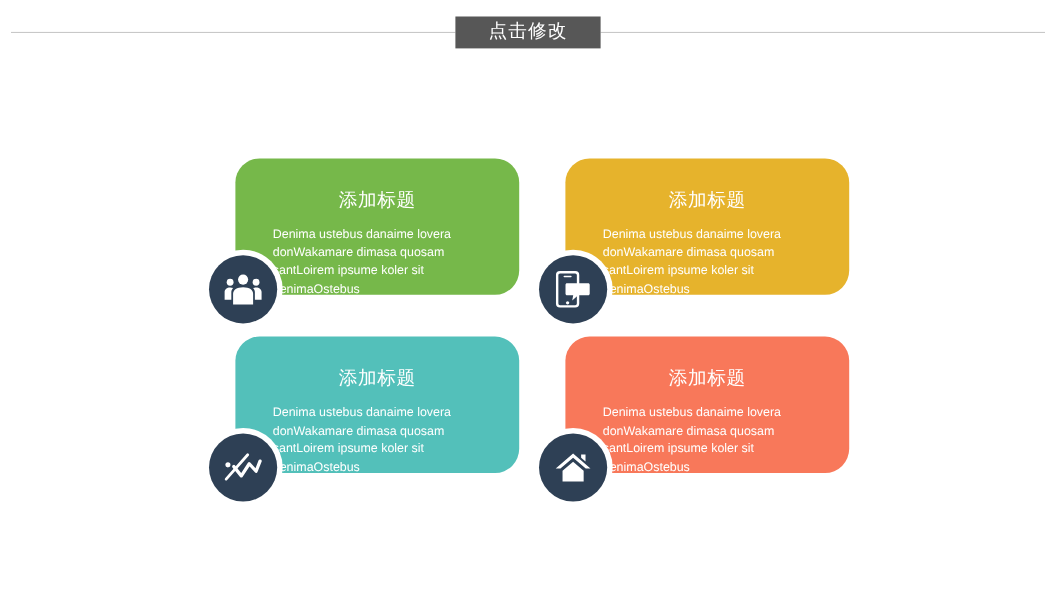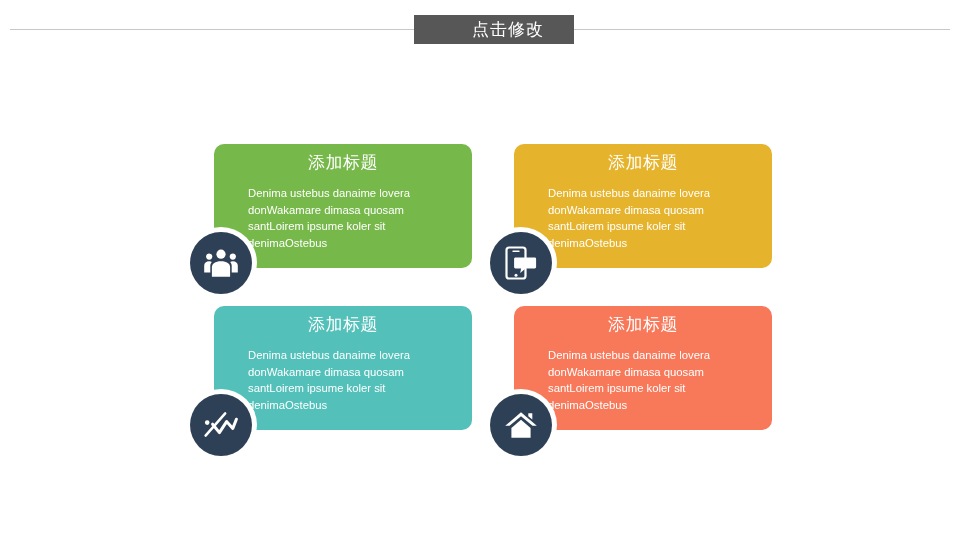--- a/index.html
+++ b/index.html
@@ -47,23 +47,23 @@
     color: #ffffff;
     font-size: 17px;
     letter-spacing: 1px;
     line-height: 1;
     font-family: "DejaVu Sans", sans-serif;
   }
 
   
   .card {
     position: absolute;
-    border-radius: 10px;
+    border-radius: 22px;
     box-sizing: border-box;
-    padding: 8px 26px 24px 26px;
+    padding: 28px 26px 24px 26px;
     display: flex;
     flex-direction: column;
     align-items: center;
   }
   .card-title {
     color: #ffffff;
     font-size: 17px;
     line-height: 1.2;
     margin: 0 0 13px 0;
     letter-spacing: 0.5px;
@@ -100,21 +100,21 @@
   .badge-2 { left: 490px; top: 232px; }
   .badge-3 { left: 190px; top: 394px; }
   .badge-4 { left: 490px; top: 394px; }
 </style>
 </head>
 <body>
 
 <div class="header">
   <div class="header-rule left" style="background: rgb(200, 200, 200);"></div>
   <div class="header-rule right" style="background: rgb(200, 200, 200);"></div>
-  <div class="title-box" style="background: rgb(87, 87, 87); padding-left: 28px;">
+  <div class="title-box" style="background: rgb(87, 87, 87);">
     <span class="title-box-label">点击修改</span>
   </div>
 </div>
 
 <div class="card card-1" style="background: rgb(118, 184, 74);">
   <div class="card-title">添加标题</div>
   <div class="card-body">Denima ustebus danaime lovera donWakamare dimasa quosam santLoirem ipsume koler sit denimaOstebus</div>
 </div>
 
 <div class="icon-badge badge-1" style="background: rgb(46, 64, 85);">

